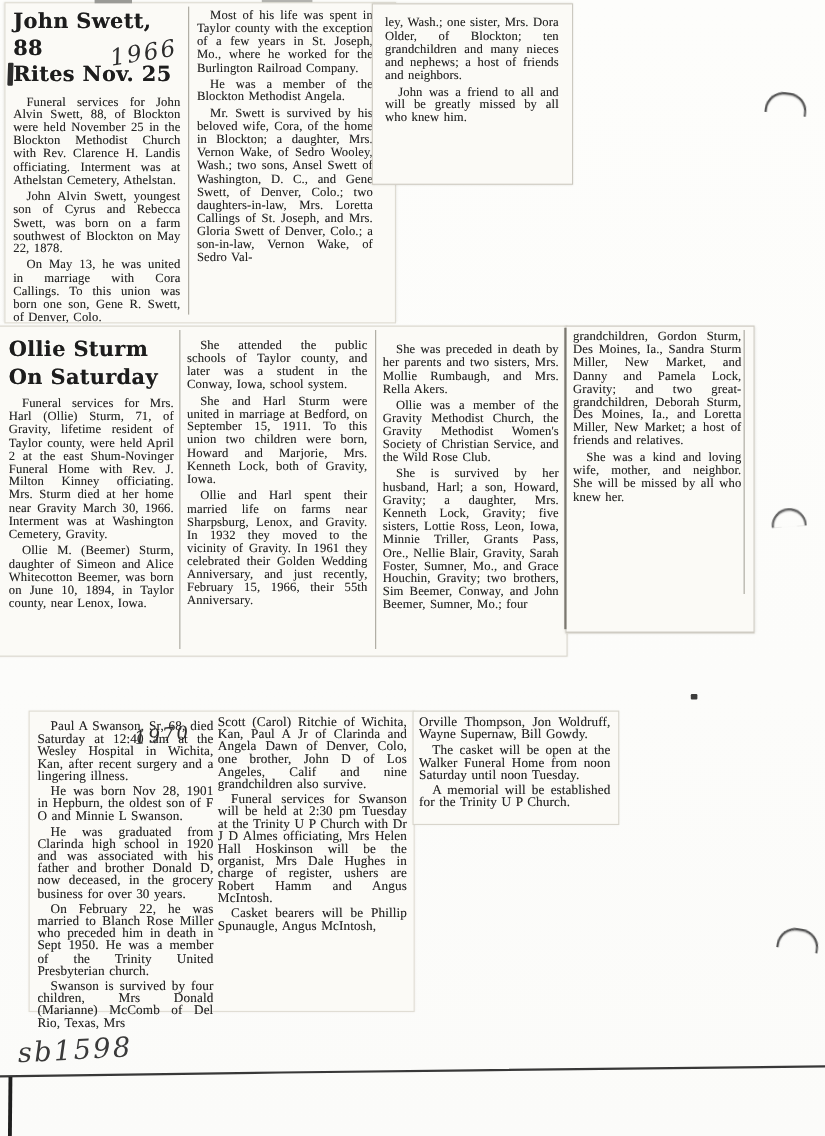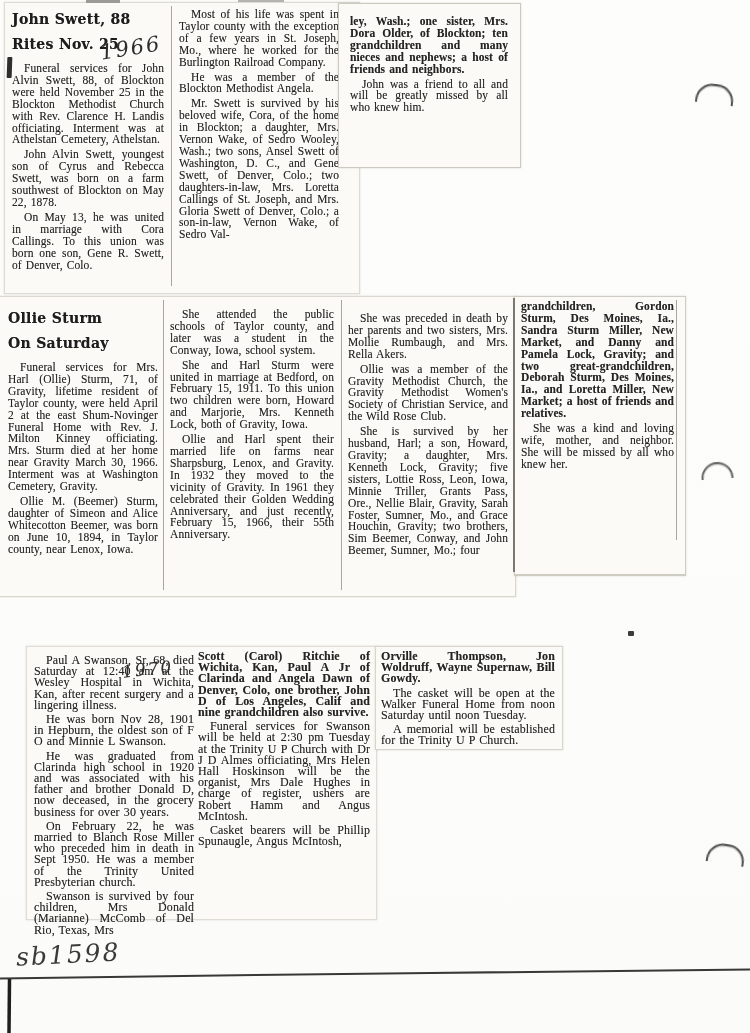--- a/index.html
+++ b/index.html
@@ -16,25 +16,25 @@
     box-shadow:0 0 2px rgba(120,115,100,0.25);
   }
   .col{position:absolute;color:#242424;}
   .news p{
     margin:0 0 3px 0;
     font-size:11.5px;line-height:11.9px;
     text-align:justify;text-indent:12px;
     letter-spacing:0.1px;word-spacing:1px;
     text-shadow:0 0 0.4px rgba(20,20,20,0.35);
   }
-  .news p.noindent{text-indent:0;font-weight:bold;}
+  .news p.noindent{text-indent:0;}
   .swanson p{font-size:12px;line-height:11.2px;}
   .headline{
     font-family:"DejaVu Serif", serif;font-weight:700;color:#1d1d1d;
-    font-size:14px;line-height:24.5px;letter-spacing:0.3px;
+    font-size:19px;line-height:24.5px;letter-spacing:0.3px;
     margin:0 0 7px 0;text-indent:0;
     text-shadow:0 0 0.6px rgba(0,0,0,0.5);
   }
   .vrule{position:absolute;width:1px;background:#a9a69d;}
   .vrule.dark{width:2px;background:#7b7870;}
   
   .hand{
     position:absolute;color:#2c2c2c;
     font-family:"DejaVu Serif", serif;font-style:italic;
     letter-spacing:2px;
@@ -89,21 +89,21 @@
     <div class="headline">Ollie Sturm</div>
     <div class="headline" style="margin-top:-7px;">On Saturday</div>
     <p>Funeral services for Mrs. Harl (Ollie) Sturm, 71, of Gravity, lifetime resident of Taylor county, were held April 2 at the east Shum-Novinger Funeral Home with Rev. J. Milton Kinney officiating. Mrs. Sturm died at her home near Gravity March 30, 1966. Interment was at Washington Cemetery, Gravity.</p>
     <p>Ollie M. (Beemer) Sturm, daughter of Simeon and Alice Whitecotton Beemer, was born on June 10, 1894, in Taylor county, near Lenox, Iowa.</p>
   </div>
 
   <div class="vrule" style="left:163px;top:300px;height:290px;"></div>
 
   <div class="col news" style="left:170px;top:309px;width:164px;">
     <p>She attended the public schools of Taylor county, and later was a student in the Conway, Iowa, school system.</p>
-    <p>She and Harl Sturm were united in marriage at Bedford, on February 15, 1911. To this union two children were born, Howard and Marjorie, Mrs. Kenneth Lock, both of Gravity, Iowa.</p>
+    <p>She and Harl Sturm were united in marriage at Bedford, on September 15, 1911. To this union two children were born, Howard and Marjorie, Mrs. Kenneth Lock, both of Gravity, Iowa.</p>
     <p>Ollie and Harl spent their married life on farms near Sharpsburg, Lenox, and Gravity. In 1932 they moved to the vicinity of Gravity. In 1961 they celebrated their Golden Wedding Anniversary, and just recently, February 15, 1966, their 55th Anniversary.</p>
   </div>
 
   <div class="vrule" style="left:341px;top:300px;height:290px;"></div>
 
   <div class="col news" style="left:348px;top:313px;width:160px;">
     <p>She was preceded in death by her parents and two sisters, Mrs. Mollie Rumbaugh, and Mrs. Rella Akers.</p>
     <p>Ollie was a member of the Gravity Methodist Church, the Gravity Methodist Women's Society of Christian Service, and the Wild Rose Club.</p>
     <p>She is survived by her husband, Harl; a son, Howard, Gravity; a daughter, Mrs. Kenneth Lock, Gravity; five sisters, Lottie Ross, Leon, Iowa, Minnie Triller, Grants Pass, Ore., Nellie Blair, Gravity, Sarah Foster, Sumner, Mo., and Grace Houchin, Gravity; two brothers, Sim Beemer, Conway, and John Beemer, Sumner, Mo.; four</p>
   </div>

